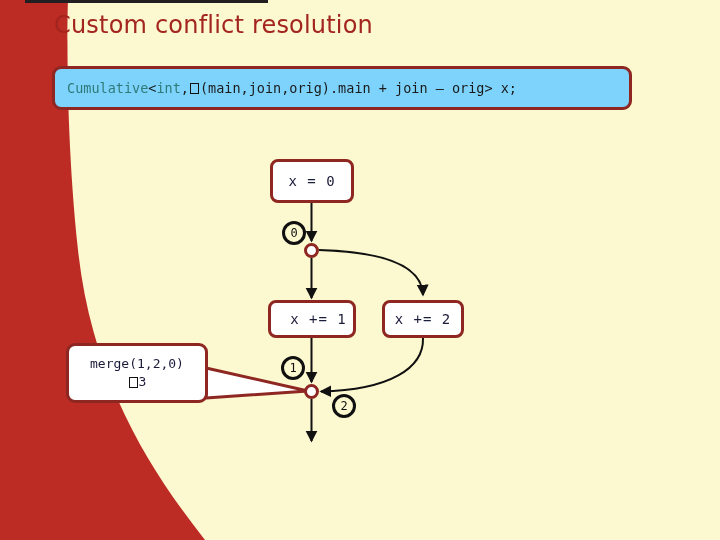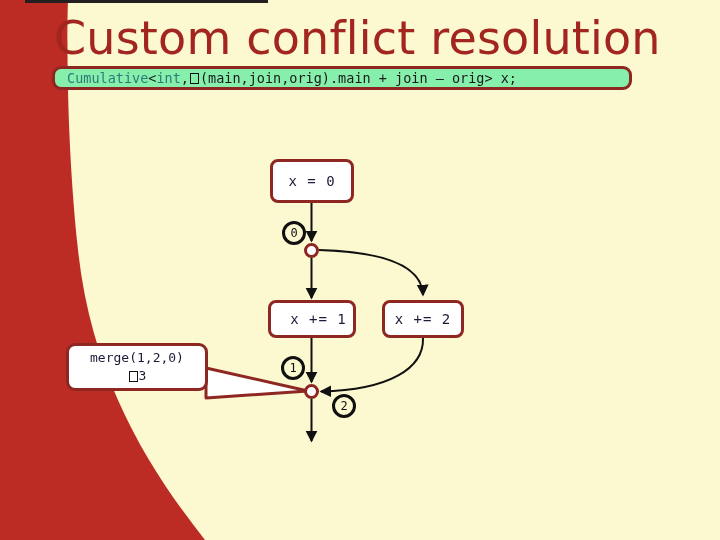--- a/index.html
+++ b/index.html
@@ -29,35 +29,35 @@
     width: 243px; height: 3px;
     background: #231f20;
   }
 
   
   .slide-title {
     position: absolute;
     left: 54px;
     top: 11px;
     font-family: "DejaVu Sans", sans-serif;
-    font-size: 46px;
+    font-size: 24px;
     font-weight: 400;
     color: #a3251f;
     letter-spacing: 0.2px;
     white-space: nowrap;
   }
 
   
   .code-banner {
     position: absolute;
     left: 52px;
     top: 66px;
     width: 580px;
-    height: 24px;
-    background: #86efac;
+    height: 44px;
+    background: #7dd3fc;
     border: 3px solid #8e2722;
     border-radius: 9px;
     box-sizing: border-box;
     display: flex;
     align-items: center;
   }
   .code-banner .code-text {
     font-family: "DejaVu Sans Mono", monospace;
     font-size: 13.5px;
     color: #1a1a1a;
@@ -96,21 +96,21 @@
   #node-xplus1  { left: 268px; top: 300px; width: 88px;  height: 38px; padding-left: 13px; }
   #node-xplus2  { left: 382px; top: 300px; width: 82px;  height: 38px; }
   #node-assert  { left: 236px; top: 443px; width: 152px; height: 40px; }
 
   
   .callout {
     position: absolute;
     left: 66px;
     top: 343px;
     width: 142px;
-    height: 48px;
+    height: 60px;
     background: #ffffff;
     border: 3px solid #8e2722;
     border-radius: 9px;
     box-sizing: border-box;
     display: flex;
     flex-direction: column;
     align-items: center;
     justify-content: center;
     font-family: "DejaVu Sans Mono", monospace;
     font-size: 13px;

